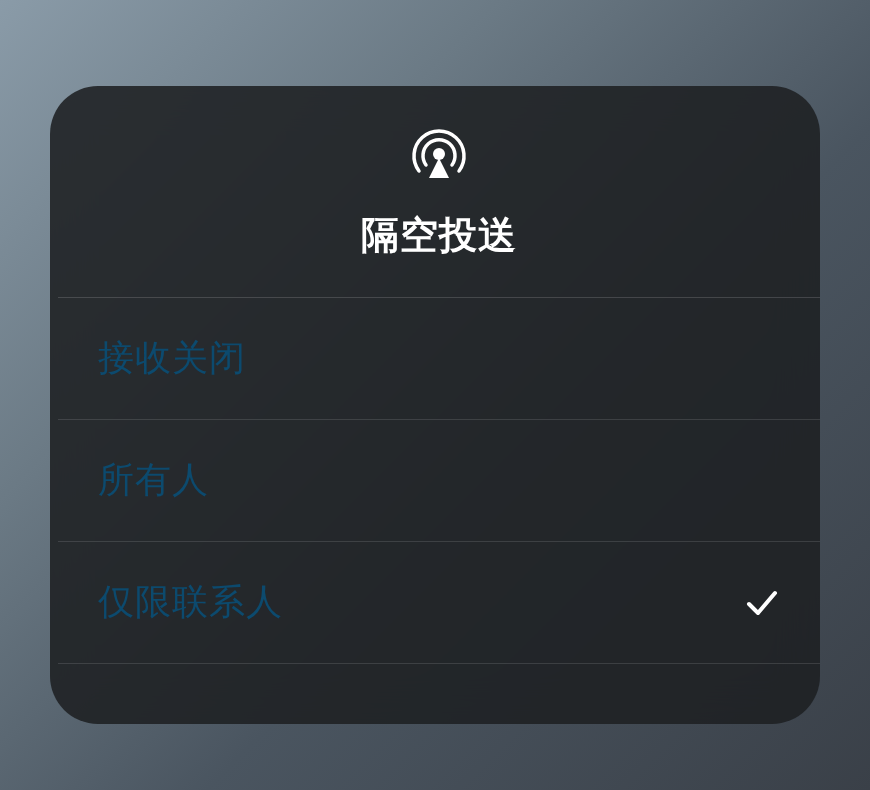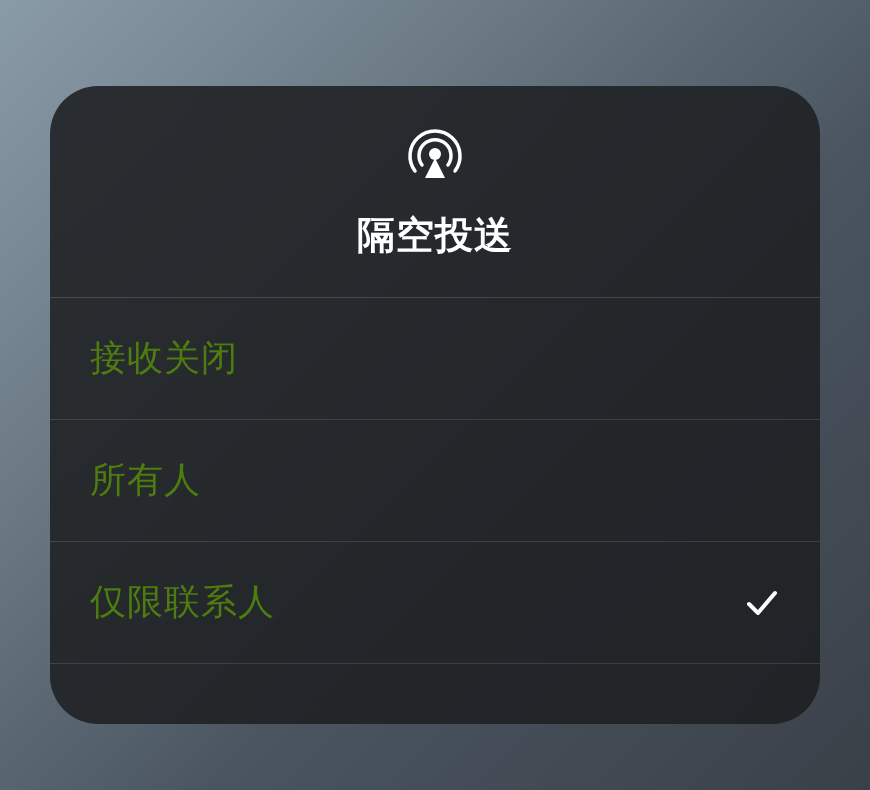--- a/index.html
+++ b/index.html
@@ -19,20 +19,21 @@
       overflow: hidden;
     }
     
     .panel {
       width: 770px;
       background: rgba(30, 32, 34, 0.88);
       backdrop-filter: blur(20px);
       border-radius: 48px;
       overflow: hidden;
       margin-top: 20px;
+      padding-left: 8px;
     }
     
     .header {
       display: flex;
       flex-direction: column;
       align-items: center;
       padding: 40px 0 36px 0;
       border-bottom: 1px solid rgba(255, 255, 255, 0.15);
     }
     
@@ -56,21 +57,21 @@
       padding: 36px 40px;
       border-bottom: 1px solid rgba(255, 255, 255, 0.12);
       cursor: pointer;
     }
     
     .option:last-child {
       border-bottom: 1px solid rgba(255, 255, 255, 0.12);
     }
     
     .option-label {
-      color: #4d7c0f;
+      color: #0c4a6e;
       font-size: 36px;
       font-weight: 400;
       letter-spacing: 1px;
     }
     
     .checkmark {
       width: 36px;
       height: 36px;
     }
     

